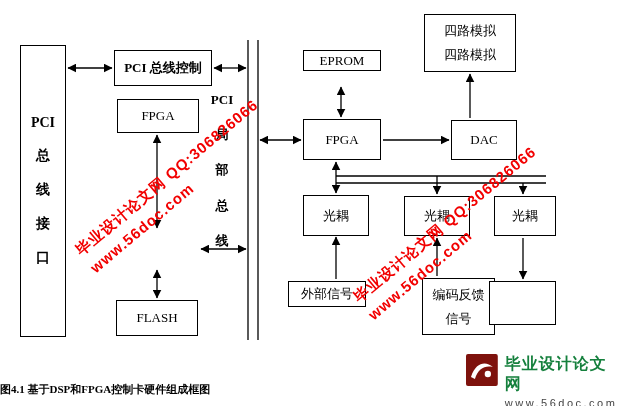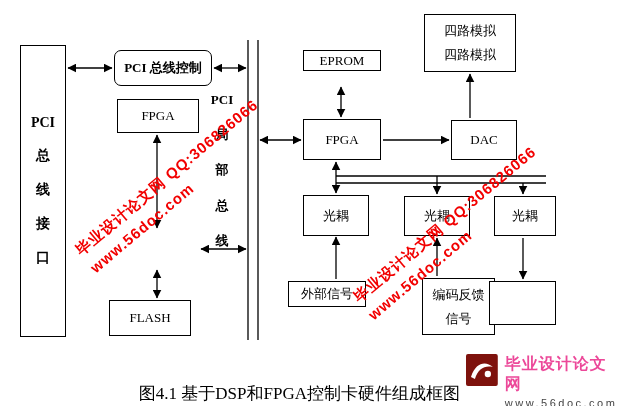--- a/index.html
+++ b/index.html
@@ -30,21 +30,21 @@
     color: #000;
     z-index: 2;
     text-align: right;
   }
   .vbox {
     flex-direction: column;
     gap: 16px;
     font-weight: bold;
     font-size: 14px;
   }
-  .bold { font-weight: bold; border-radius: 7px; }
+  .bold { font-weight: bold; }
   .twoline { flex-direction: column; gap: 6px; }
   .vlabel {
     position: absolute;
     display: flex;
     flex-direction: column;
     align-items: center;
     justify-content: space-between;
     font-size: 13px;
     font-weight: bold;
     z-index: 2;
@@ -61,39 +61,40 @@
     letter-spacing: 1px;
     white-space: nowrap;
     z-index: 10;
     font-family: "Liberation Sans", sans-serif;
   }
   .caption {
     position: absolute;
     left: 0;
     width: 460px;
     top: 382px;
-    text-align: right;
-    font-size: 17px;
+    text-align: left;
+    font-size: 11px;
     color: #000;
     z-index: 3;
+    font-weight: bold;
   }
   .logo {
     position: absolute;
     left: 466px;
     top: 354px;
     display: flex;
     align-items: flex-start;
     gap: 7px;
     z-index: 3;
   }
   .logo-mark { width: 32px; height: 32px; display:block; }
   .logo-title {
     font-size: 16px;
     font-weight: bold;
-    color: #ec4899;
+    color: #15803d;
     letter-spacing: 1px;
     line-height: 20px;
     font-family: "Liberation Sans", sans-serif;
   }
   .logo-url {
     font-size: 11px;
     color: #444;
     letter-spacing: 2.5px;
     margin-top: 3px;
     font-family: "Liberation Sans", sans-serif;
@@ -138,21 +139,21 @@
   <div class="box vbox" style="left:20px;top:45px;width:46px;height:292px">
     <span>PCI</span>
     <span>总</span>
     <span>线</span>
     <span>接</span>
     <span>口</span>
   </div>
 
   <div class="box bold" style="left:114px;top:50px;width:98px;height:36px">PCI 总线控制</div>
   <div class="box" style="left:117px;top:99px;width:82px;height:34px">FPGA</div>
-  <div class="box" style="left:109px;top:300px;width:82px;height:36px">FLASH</div>
+  <div class="box" style="left:116px;top:300px;width:82px;height:36px">FLASH</div>
 
   <div class="vlabel" style="left:204px;top:92px;width:36px;height:158px">
     <span>PCI</span>
     <span>局</span>
     <span>部</span>
     <span>总</span>
     <span>线</span>
   </div>
 
   <div class="box" style="left:303px;top:50px;width:78px;height:21px">EPROM</div>

